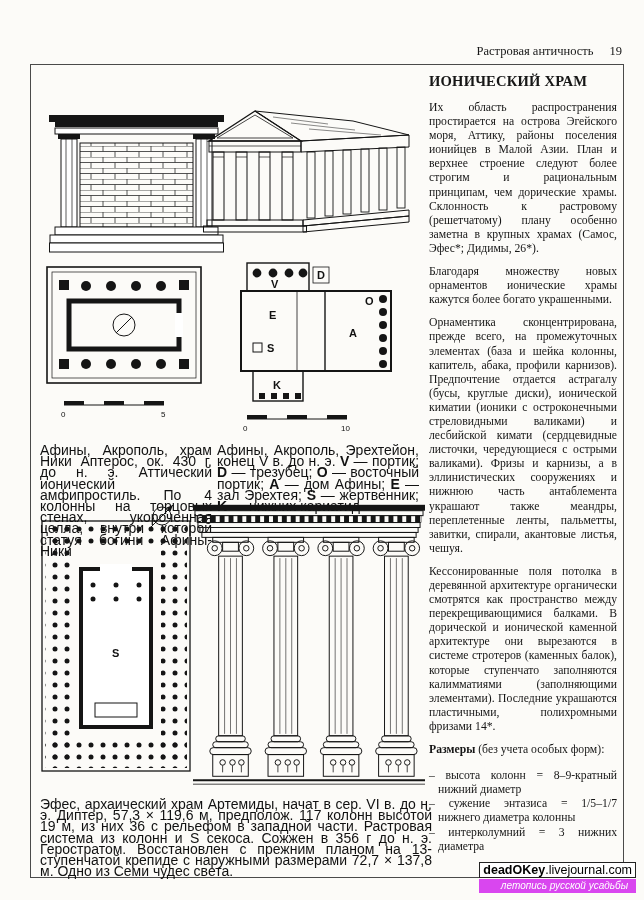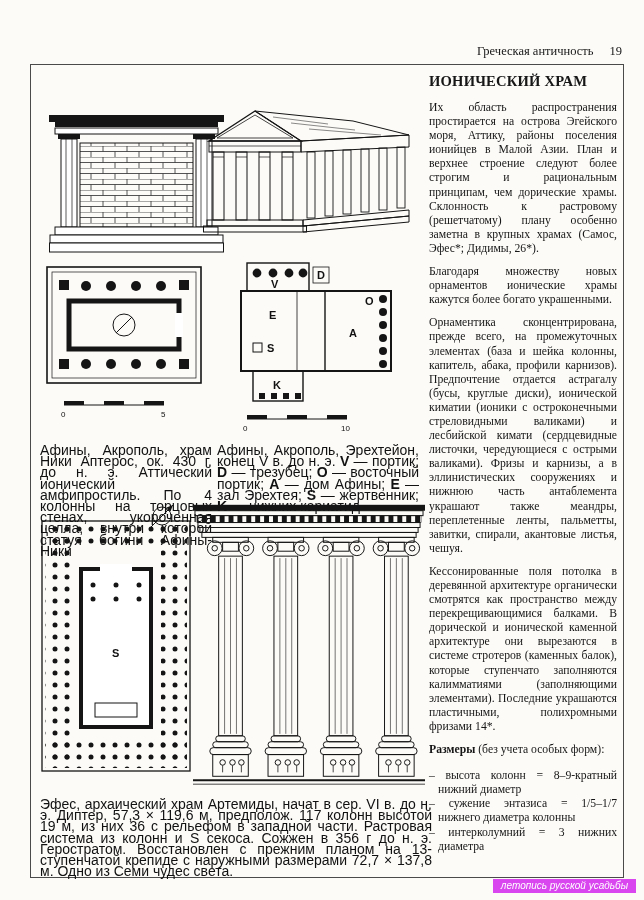--- a/index.html
+++ b/index.html
@@ -31,21 +31,21 @@
   .watermark{position:absolute;right:8px;bottom:7px;text-align:right;font-family:"Liberation Sans",sans-serif;}
   .wm-top{display:inline-block;background:#fff;border:1px solid #222;padding:0 3px;font-size:12.5px;color:#000;}
   .wm-red{display:block;margin-top:1px;background:#d946ef;color:#fff;font-style:italic;font-size:10px;padding:1px 8px 2px;}
 </style>
 </head>
 <body>
 
 <div class="page">
 
   <div class="header">
-    <span>Греческая античность</span><span class="pagenum">19</span>
+    <span>Растровая античность</span><span class="pagenum">19</span>
   </div>
 
   <div class="frame">
 
     <svg class="fig figA" viewBox="0 0 175 145">
       <defs>
         <pattern id="ashlar" width="24" height="11" patternUnits="userSpaceOnUse">
           <path d="M0 0H24M0 5.5H24M6 0V5.5M18 5.5V11" fill="none" stroke="#2a2a2a" stroke-width="0.8"></path>
         </pattern>
       </defs>
@@ -257,16 +257,17 @@
       <div>
         <div class="size-item">– высота колонн = 8–9-кратный нижний диаметр</div>
         <div class="size-item">– сужение энтазиса = 1/5–1/7 нижнего диаметра колонны</div>
         <div class="size-item">– интерколумний = 3 нижних диаметра</div>
       </div>
     </div>
 
   </div>
 
   <div class="watermark">
+    <span class="wm-top"><b>deadOKey</b><span>.livejournal.com</span></span>
     <span class="wm-red">летопись русской усадьбы</span>
   </div>
 
 </div>
 
 </body></html>

